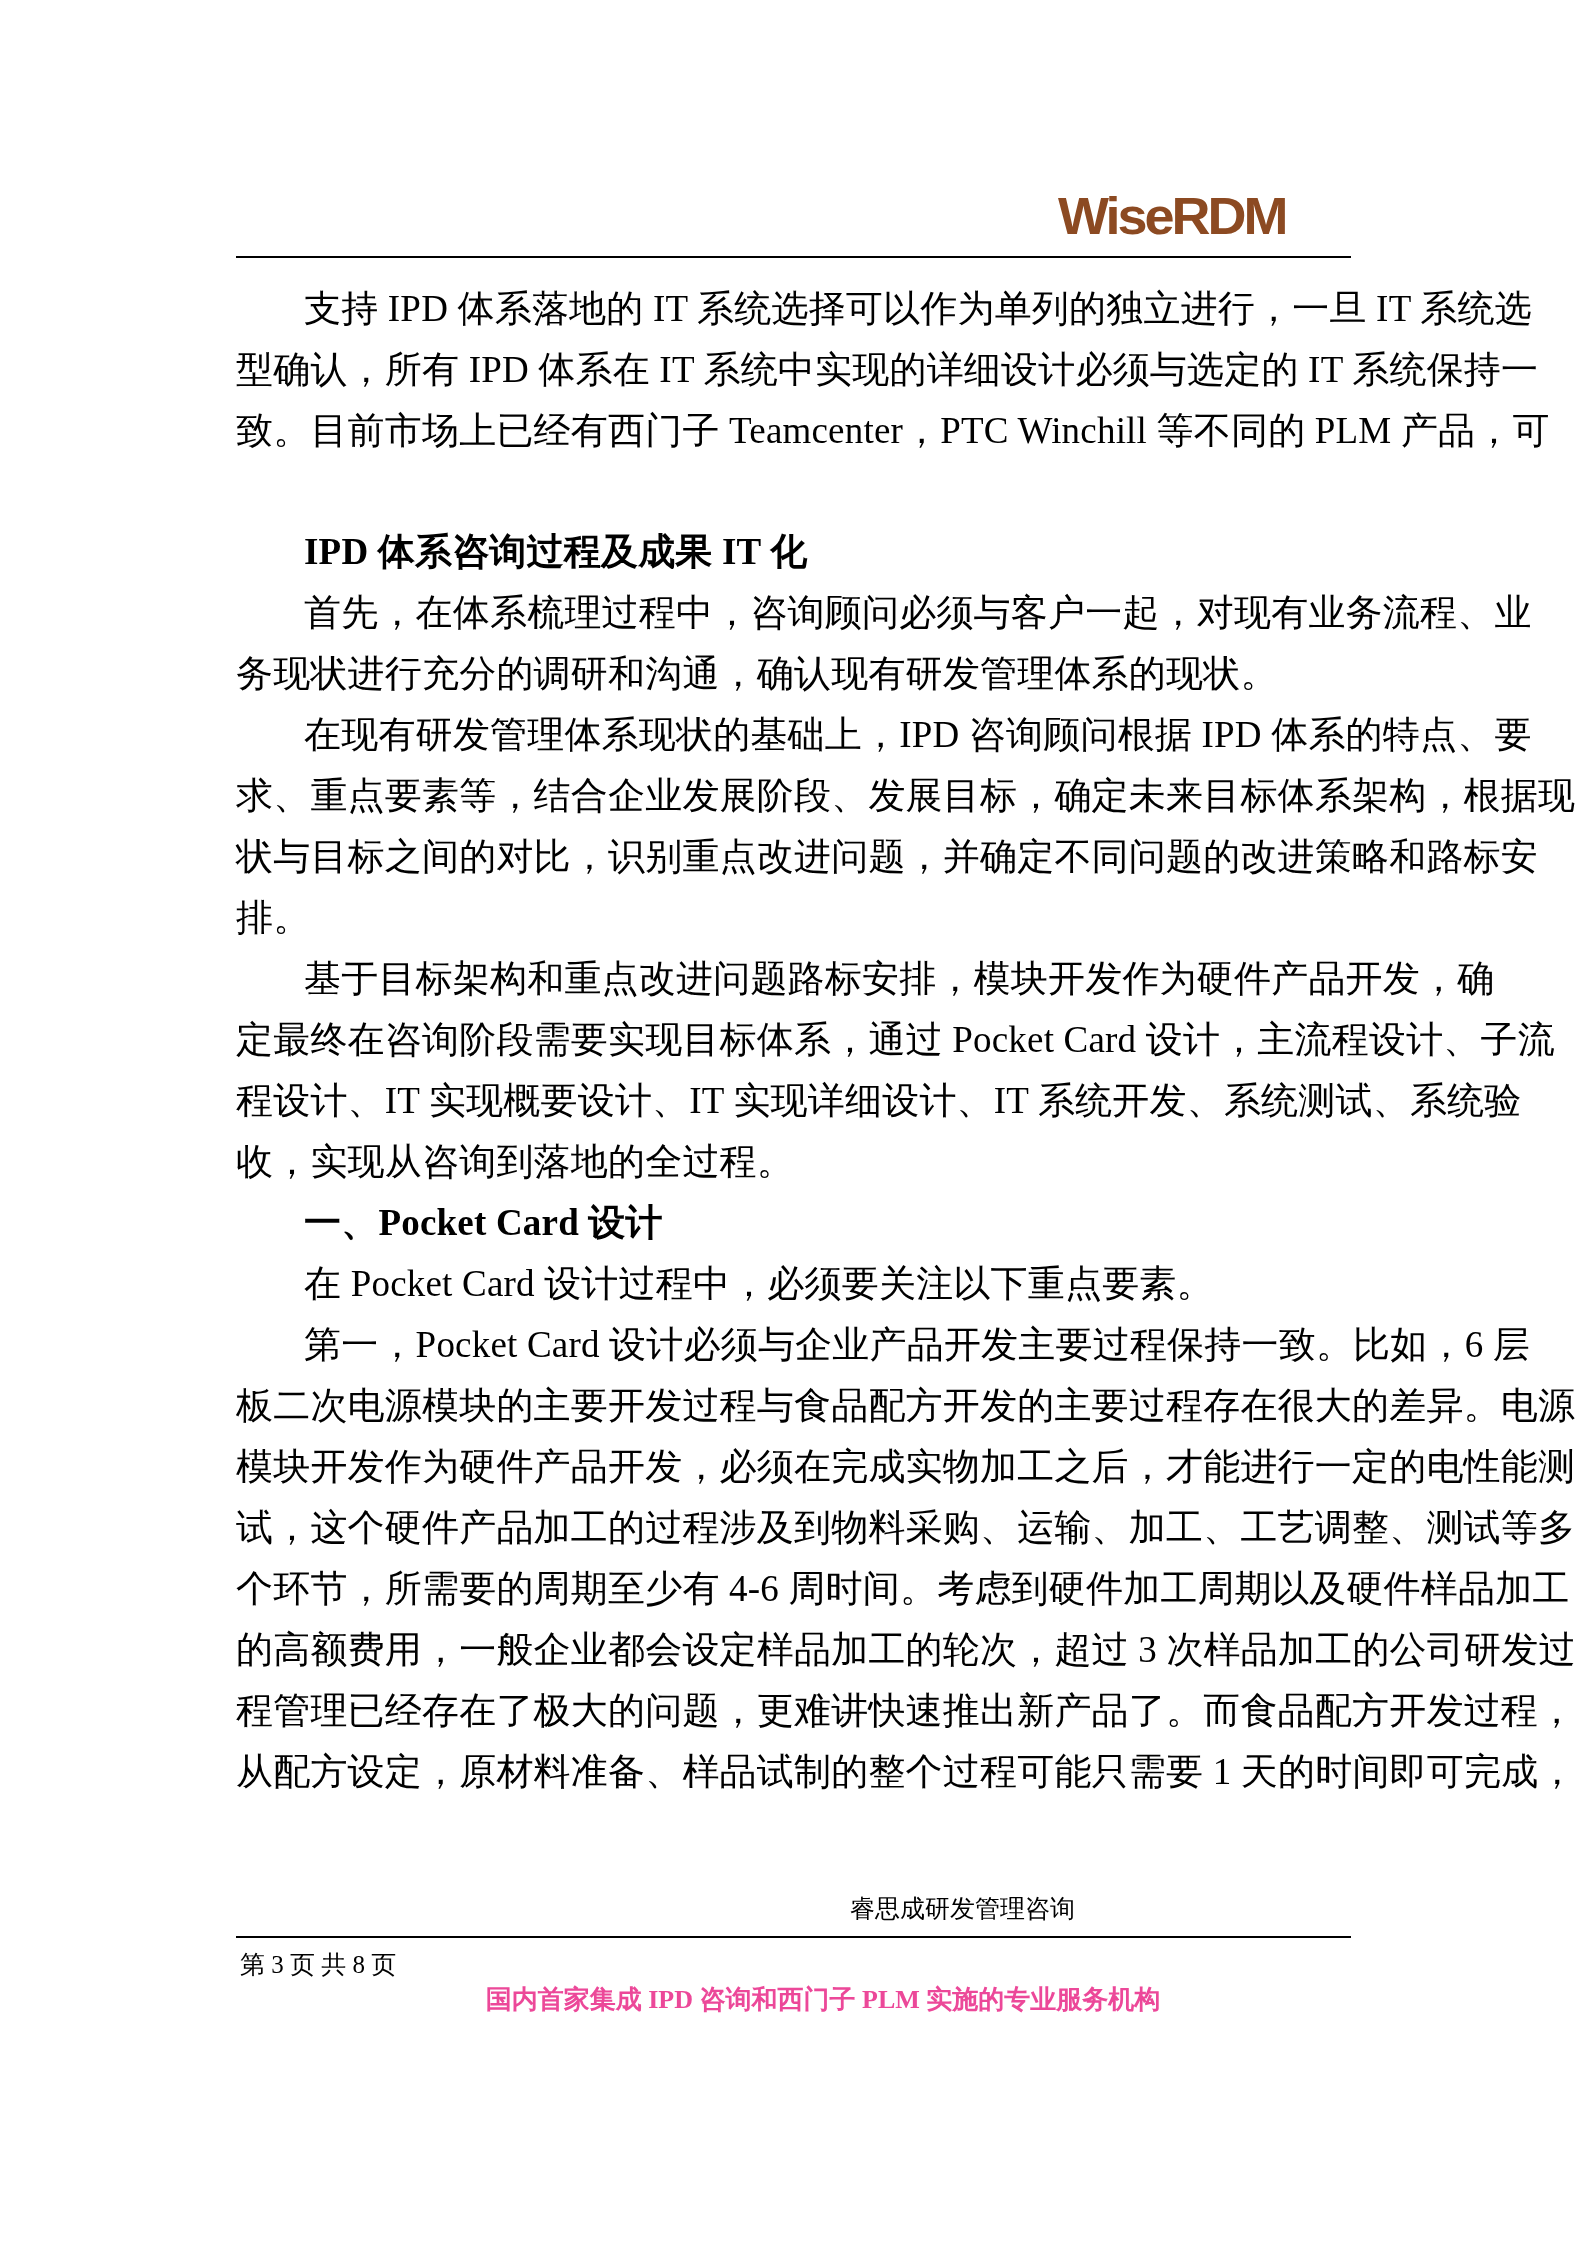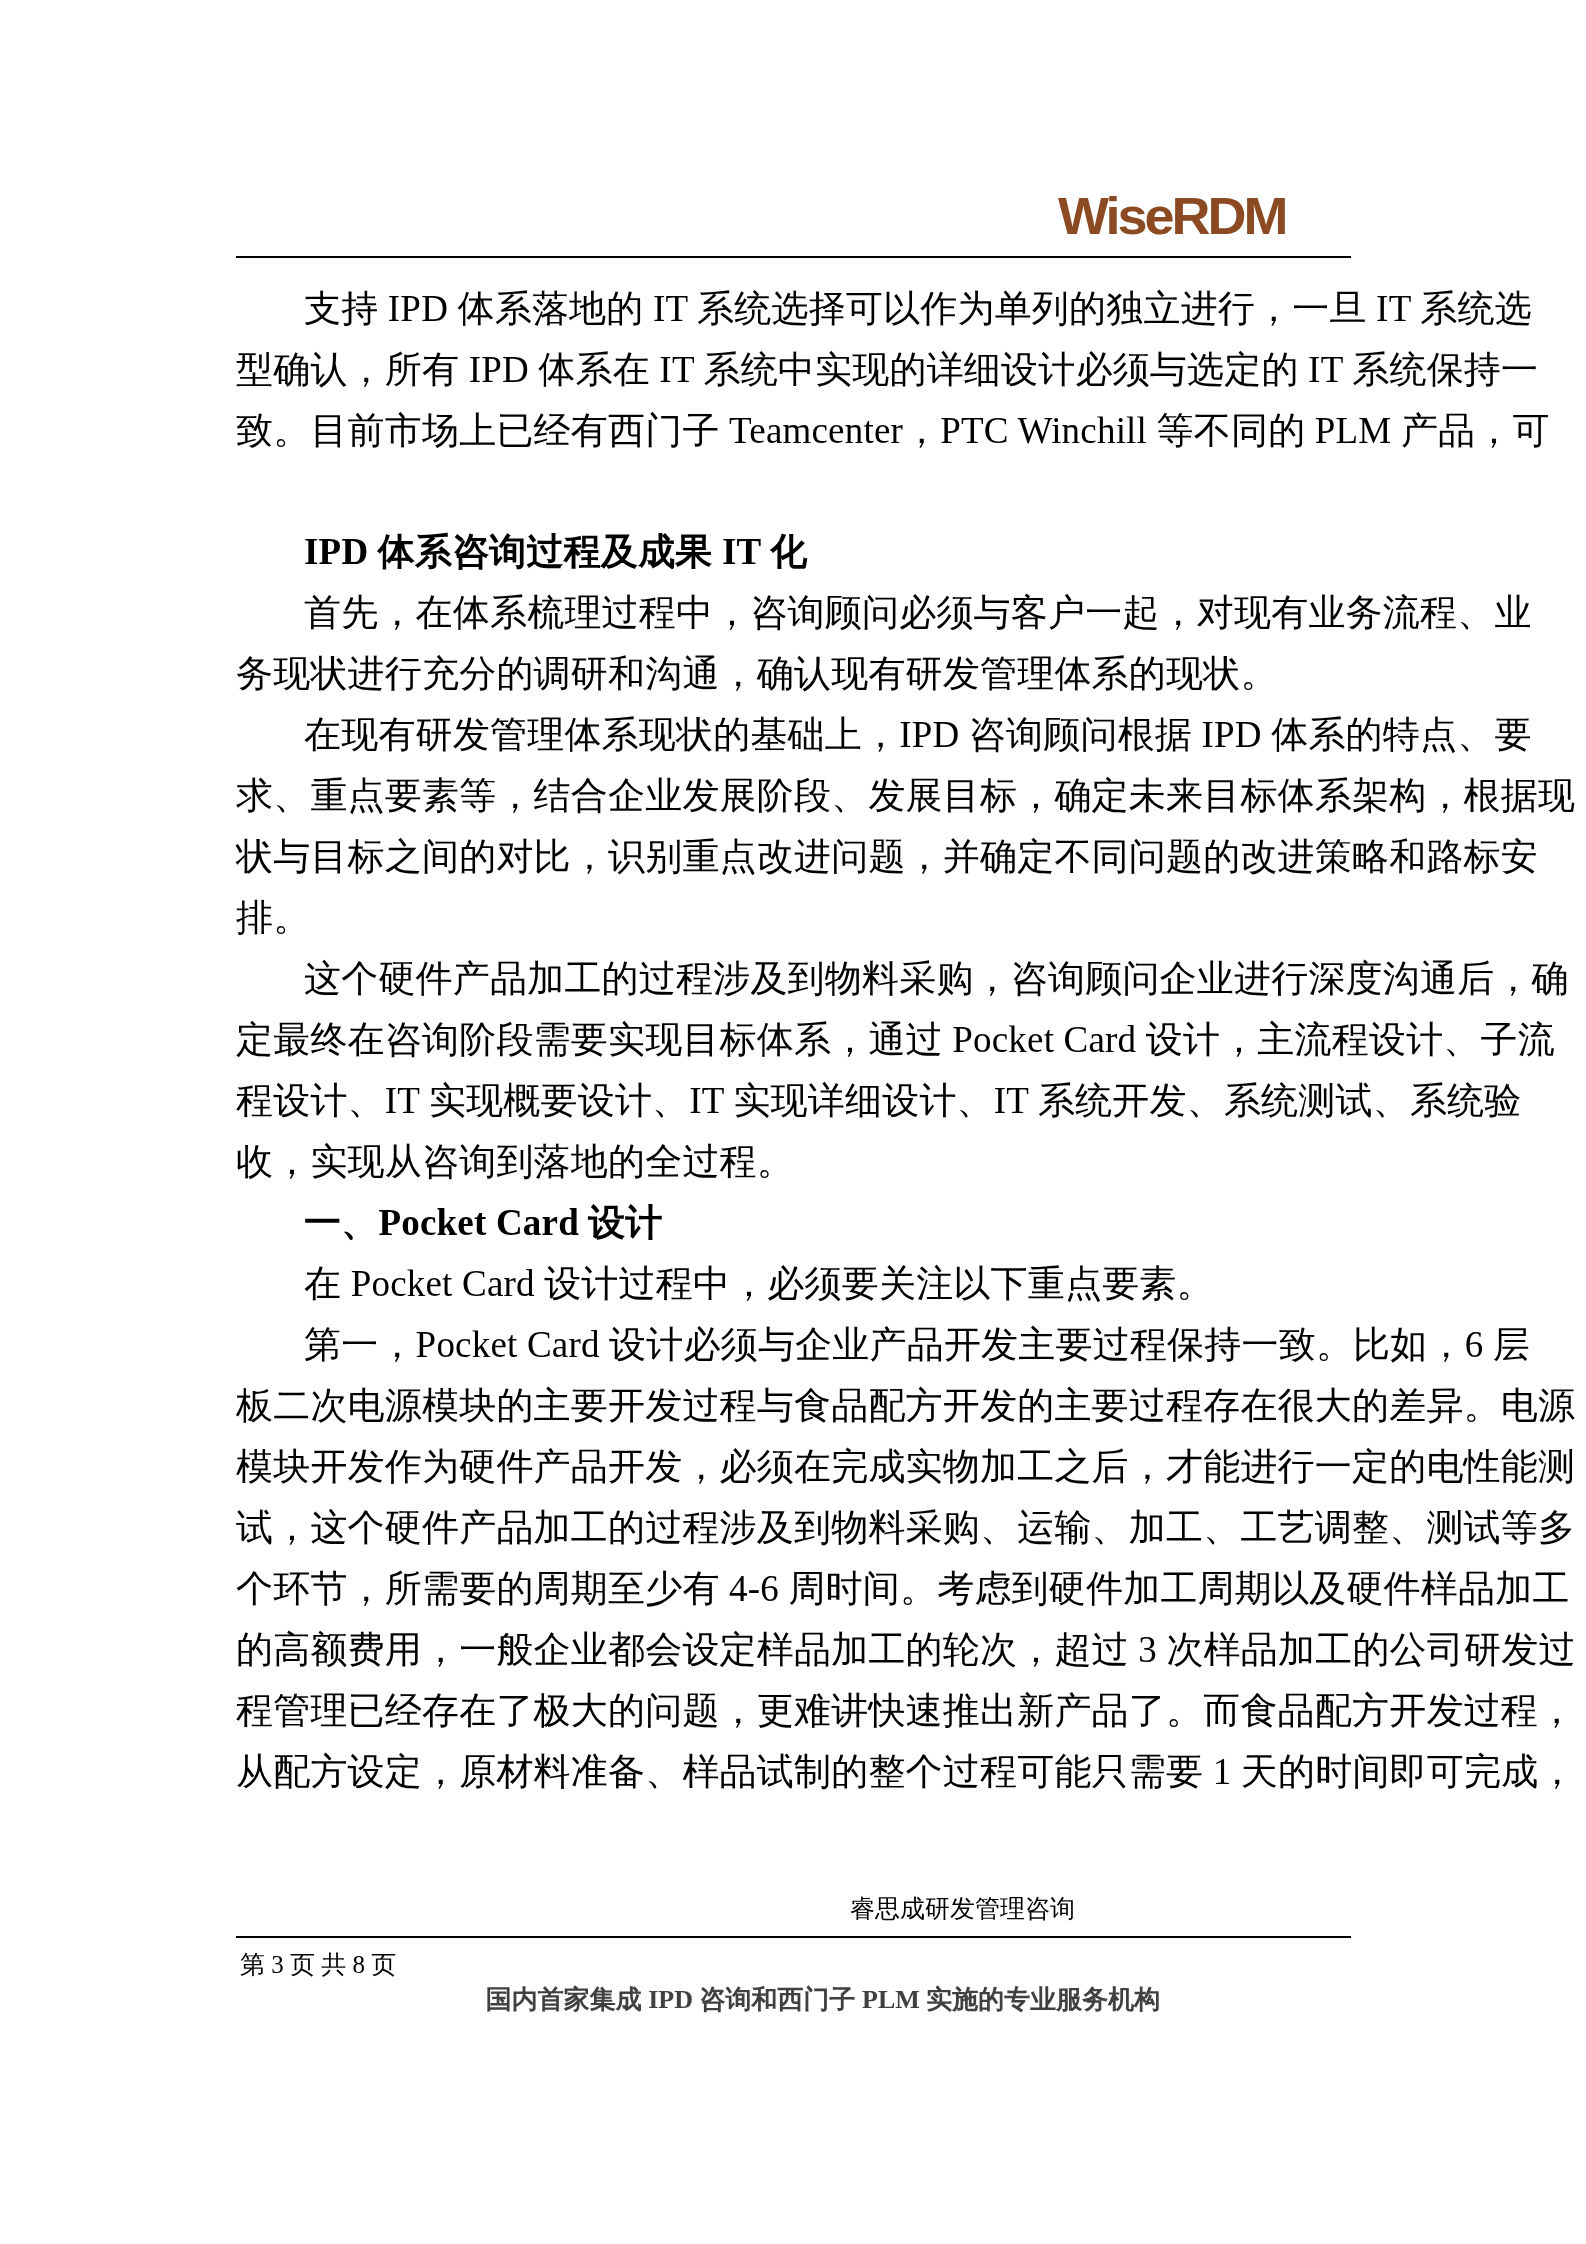--- a/index.html
+++ b/index.html
@@ -12,21 +12,21 @@
     .header-rule { position: absolute; left: 236px; top: 256px; width: 1115px; height: 2px; background: #000; }
     .body { position: absolute; left: 236px; top: 278px; width: 1115px; }
     .line { font-size: 37px; line-height: 61px; height: 61px; white-space: nowrap; letter-spacing: 0.2px; }
     .indent { padding-left: 68px; }
     .heading { font-weight: bold; }
     .gap { height: 60px; }
     .footer-rule { position: absolute; left: 236px; top: 1936px; width: 1115px; height: 2px; background: #000; }
     .footer-left { position: absolute; left: 240px; top: 1950px; font-size: 25px; line-height: 30px; }
     .footer-right { position: absolute; right: 235px; top: 1894px; font-size: 25px; line-height: 30px; }
     .tagline { position: absolute; left: 0; width: 1586px; top: 1984px; text-align: center;
-               font-weight: bold; font-size: 26px; line-height: 32px; color: #404040; padding-left: 60px; box-sizing: border-box; }
+               font-weight: bold; font-size: 26px; line-height: 32px; color: #ec4899; padding-left: 60px; box-sizing: border-box; }
   </style>
 </head>
 <body>
 
 <div class="page">
   <div class="logo">WiseRDM</div>
   <div class="header-rule"></div>
 
   <div class="body">
     <div>
@@ -45,21 +45,21 @@
     </div>
 
     <div>
       <div class="line indent">在现有研发管理体系现状的基础上，IPD 咨询顾问根据 IPD 体系的特点、要</div>
       <div class="line">求、重点要素等，结合企业发展阶段、发展目标，确定未来目标体系架构，根据现</div>
       <div class="line">状与目标之间的对比，识别重点改进问题，并确定不同问题的改进策略和路标安</div>
       <div class="line">排。</div>
     </div>
 
     <div>
-      <div class="line indent">这个硬件产品加工的过程涉及到物料采购，咨询顾问企业进行深度沟通后，确</div>
+      <div class="line indent">基于目标架构和重点改进问题路标安排，模块开发作为硬件产品开发，确</div>
       <div class="line">定最终在咨询阶段需要实现目标体系，通过 Pocket Card 设计，主流程设计、子流</div>
       <div class="line">程设计、IT 实现概要设计、IT 实现详细设计、IT 系统开发、系统测试、系统验</div>
       <div class="line">收，实现从咨询到落地的全过程。</div>
     </div>
 
     <div class="line indent heading">一、Pocket Card 设计</div>
 
     <div>
       <div class="line indent">在 Pocket Card 设计过程中，必须要关注以下重点要素。</div>
     </div>

